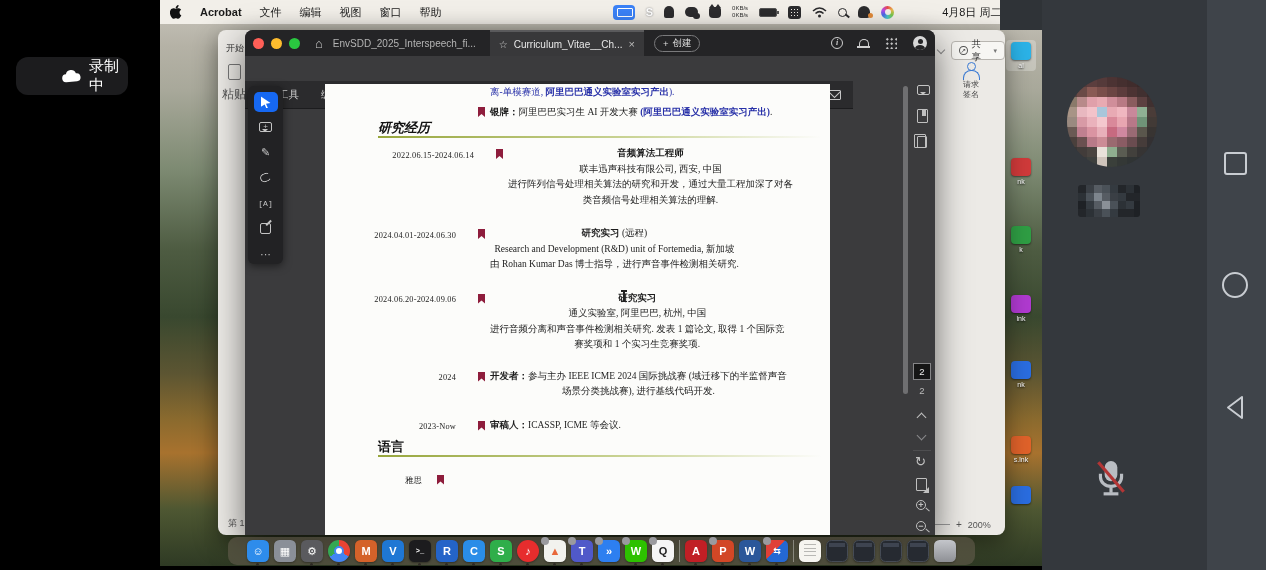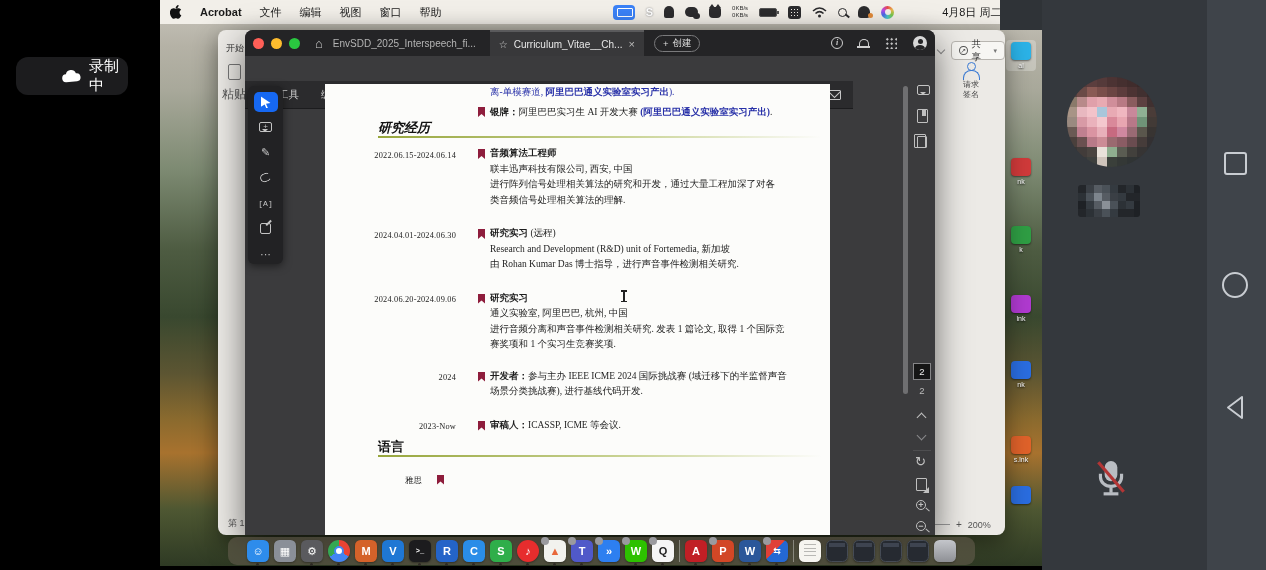--- a/index.html
+++ b/index.html
@@ -138,21 +138,21 @@
   .bookmark-icon{display:inline-block;width:7px;height:10px;background:#8e1d3c;flex:none;
         clip-path:polygon(0 0,100% 0,100% 100%,50% 70%,0 100%);margin-top:3px;}
   .cv-row2 .bod{margin-left:5px;}
   .cv-h2{font-family:"Liberation Sans",sans-serif;font-weight:700;font-size:13px;line-height:16px;margin-left:53px;color:#111;}
   .cv-underline{margin-left:53px;width:452px;height:2px;background:linear-gradient(90deg,#97a63c,#c9d394 55%,rgba(235,238,215,0) 98%);}
   .cv-entry{display:flex;font-size:9.5px;line-height:15.5px;white-space:nowrap;}
   .cv-date{width:131px;flex:none;text-align:right;font-size:8.3px;letter-spacing:.2px;color:#222;padding-top:1.5px;}
   .narrow .cv-date{width:97px;}
   .cv-entry .bookmark-icon{margin-left:22px;}
   .narrow .cv-entry .bookmark-icon{margin-left:15px;}
-  .cv-body{margin-left:5px;display:block;}
+  .cv-body{margin-left:5px;display:block;text-align:center;}
   .cv-title{font-weight:700;}
   .cv-line{display:block;}
   .ibeam{left:298px;top:206px;width:1.5px;height:12px;background:#222;}
   .ibeam::before,.ibeam::after{content:'';position:absolute;left:-2px;width:5.5px;height:1.5px;background:#222;}
   .ibeam::before{top:0;} .ibeam::after{bottom:0;}
 
   
   .scrollthumb{left:658px;top:56px;width:5px;height:308px;background:#6f6f71;border-radius:3px;}
   .rctrl{position:absolute;color:#c0c0c0;}
   .pagebox{left:668px;top:333px;width:18px;height:17px;border:1px solid #858587;background:#161616;color:#eee;
@@ -361,21 +361,21 @@
           <div class="cv-line1"><span>离-单模赛道, </span><b>阿里巴巴通义实验室实习产出</b><span>).</span></div>
           <div class="cv-row2">
             <span class="pad"></span>
               <span class="bookmark-icon"></span>
             <span class="bod"><b>银牌：</b><span>阿里巴巴实习生 AI 开发大赛 </span><b style="color:#2831a8;">(阿里巴巴通义实验室实习产出)</b><span>.</span></span>
           </div>
           <div id="cv-sections-slot">
               <div class="cv-section">
                 <div class="cv-h2" style="margin-top: 0px; font-style: italic;">研究经历</div>
                 <div class="cv-underline"></div>
-                <div class="cv-entry" style="margin-top: 8px;">
+                <div class="cv-entry" style="margin-top: 8px; padding-left: 18px;">
                   <span class="cv-date">2022.06.15-2024.06.14</span>
                   <span class="bookmark-icon"></span>
                   <span class="cv-body"><span class="cv-title">音频算法工程师</span><span class="cv-line">联丰迅声科技有限公司, 西安, 中国</span><span class="cv-line">进行阵列信号处理相关算法的研究和开发，通过大量工程加深了对各</span><span class="cv-line">类音频信号处理相关算法的理解.</span></span>
                 </div>
                 <div class="cv-entry" style="margin-top: 18px;">
                   <span class="cv-date">2024.04.01-2024.06.30</span>
                   <span class="bookmark-icon"></span>
                   <span class="cv-body"><span class="cv-title">研究实习</span><span> (远程)</span><span class="cv-line">Research and Development (R&amp;D) unit of Fortemedia, 新加坡</span><span class="cv-line">由 Rohan Kumar Das 博士指导，进行声音事件检测相关研究.</span></span>
                 </div>
                 <div class="cv-entry" style="margin-top: 18px;">

